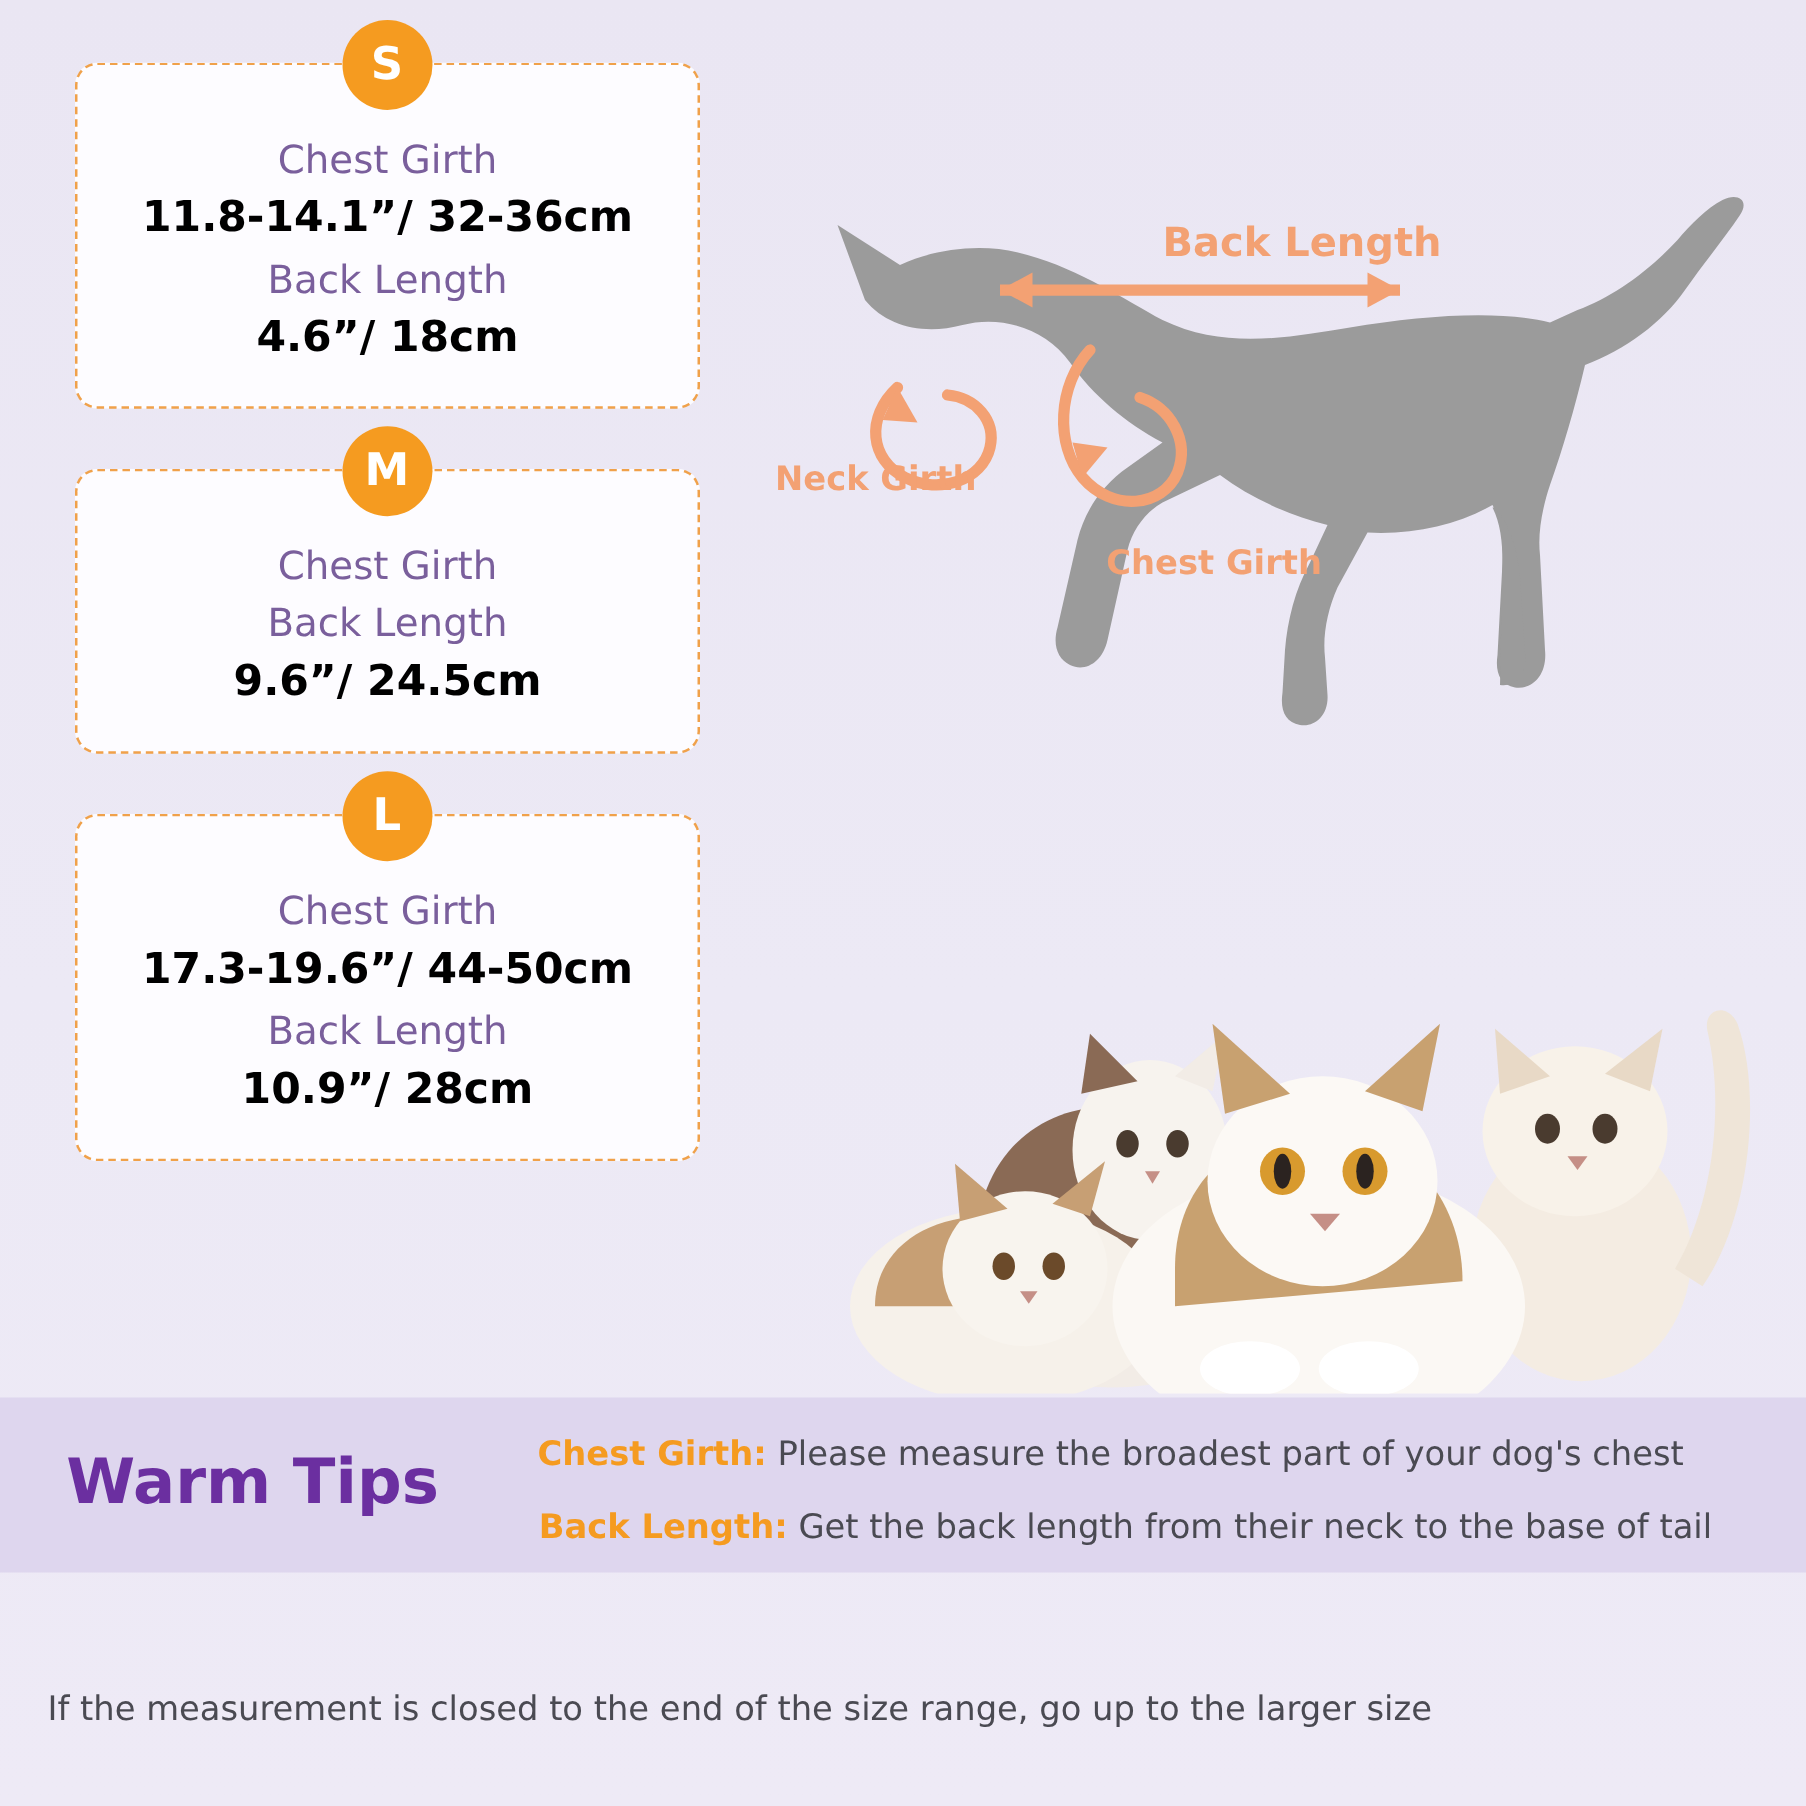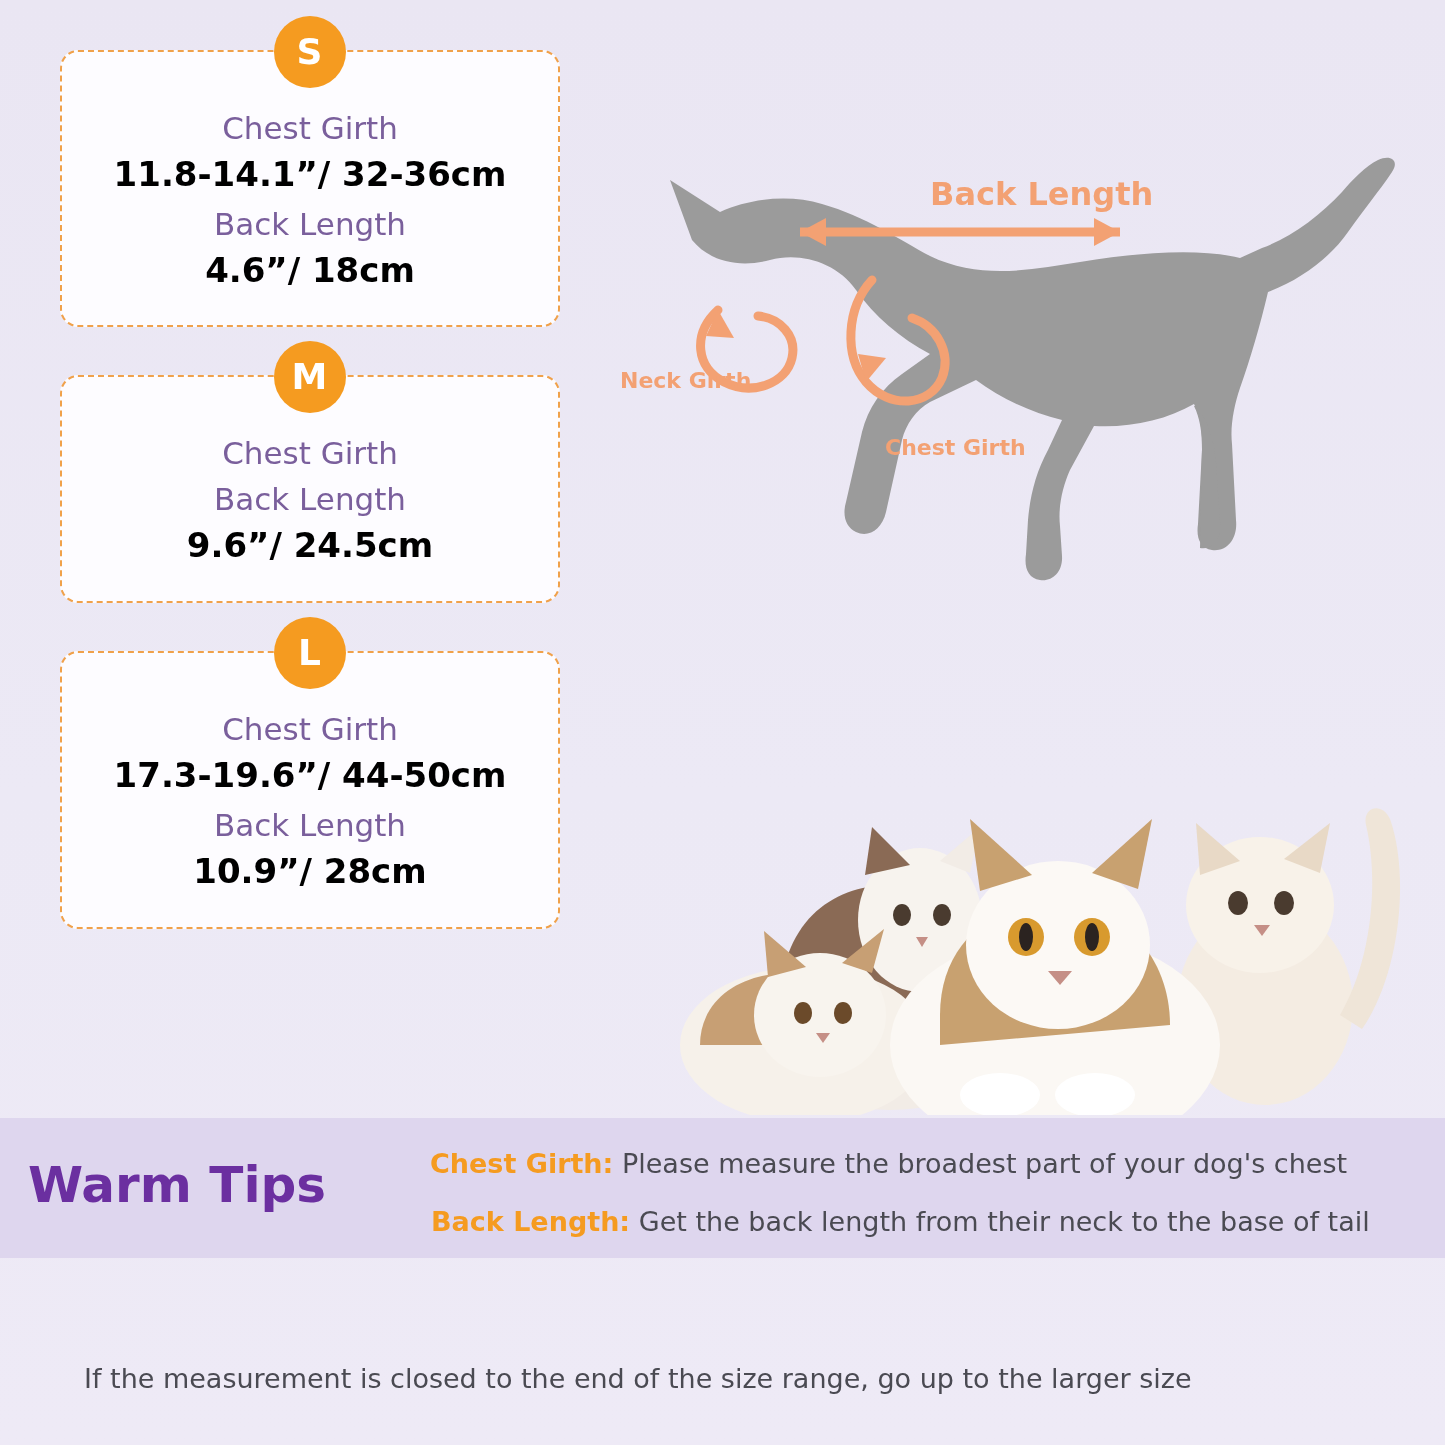--- a/index.html
+++ b/index.html
@@ -74,21 +74,21 @@
     top: 120px;
     width: 820px;
     height: 520px;
   }
   .cat-diagram svg { display: block; }
 
   .diagram-label {
     position: absolute;
     color: #f3a173;
     font-weight: bold;
-    font-size: 22px;
+    font-size: 27px;
     white-space: nowrap;
   }
   .lbl-back  { left: 330px; top: 55px; font-size: 32px; }
   .lbl-neck  { left: 20px;  top: 248; }
   .lbl-chest { left: 285px; top: 315px; }
 
   
   .cat-photo {
     position: absolute;
     left: 640px;
@@ -109,21 +109,21 @@
   .tips-band {
     position: absolute;
     left: 0;
     top: 0;
     width: 1445px;
     height: 140px;
     background: #ded6ee;
   }
   .tips-title {
     position: absolute;
-    left: 28px;
+    left: 53px;
     top: 38px;
     color: #6b2fa0;
     font-size: 50px;
     font-weight: bold;
   }
   .tip-row {
     position: absolute;
     font-size: 27px;
     color: #4a4a52;
     white-space: nowrap;
@@ -135,21 +135,21 @@
   }
   .tip-1 { left: 382px; top: 30px; }
   .tip-2 { left: 383px; top: 88px; }
   .note {
     position: absolute;
     font-size: 27px;
     color: #4a4a52;
     white-space: nowrap;
   }
   .note-1 { left: 38px; top: 170px; }
-  .note-2 { left: 38px; top: 245px; margin-left: 46px; }
+  .note-2 { left: 38px; top: 234px; }
 </style>
 </head>
 <body>
 
 <div id="page">
 
   <div class="size-column">
 
     <div class="size-card">
       <div class="badge">S</div>

